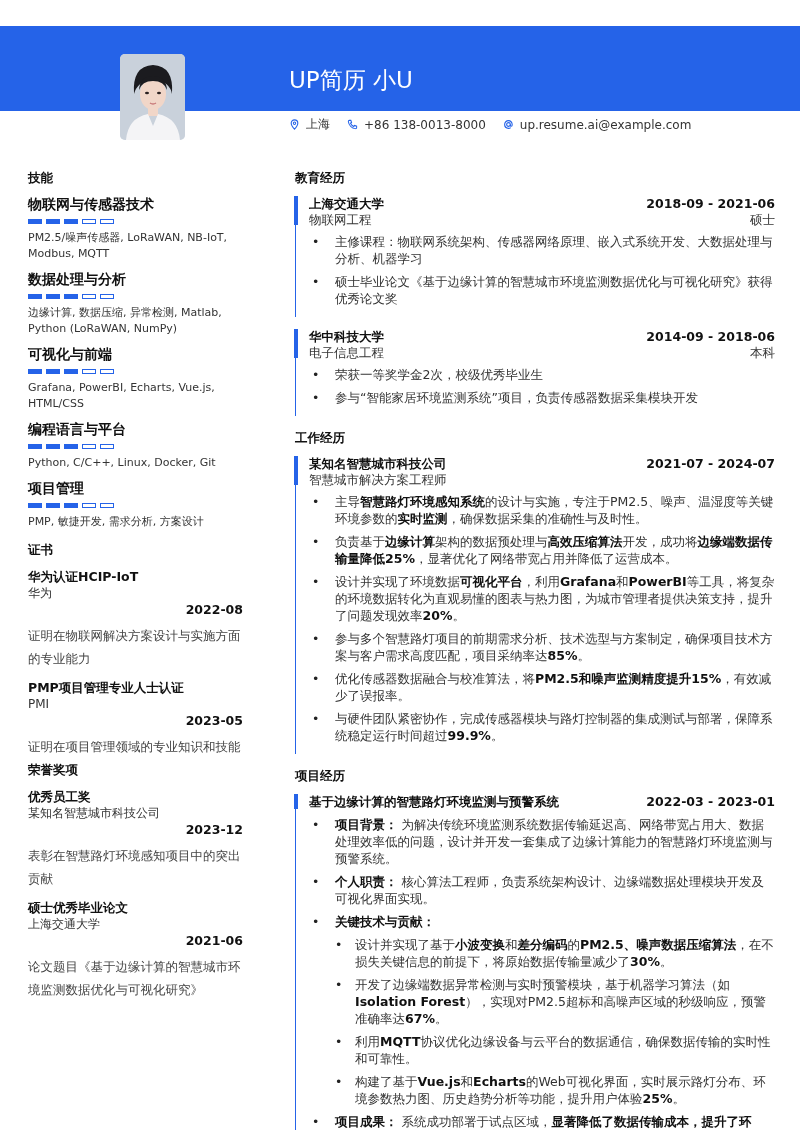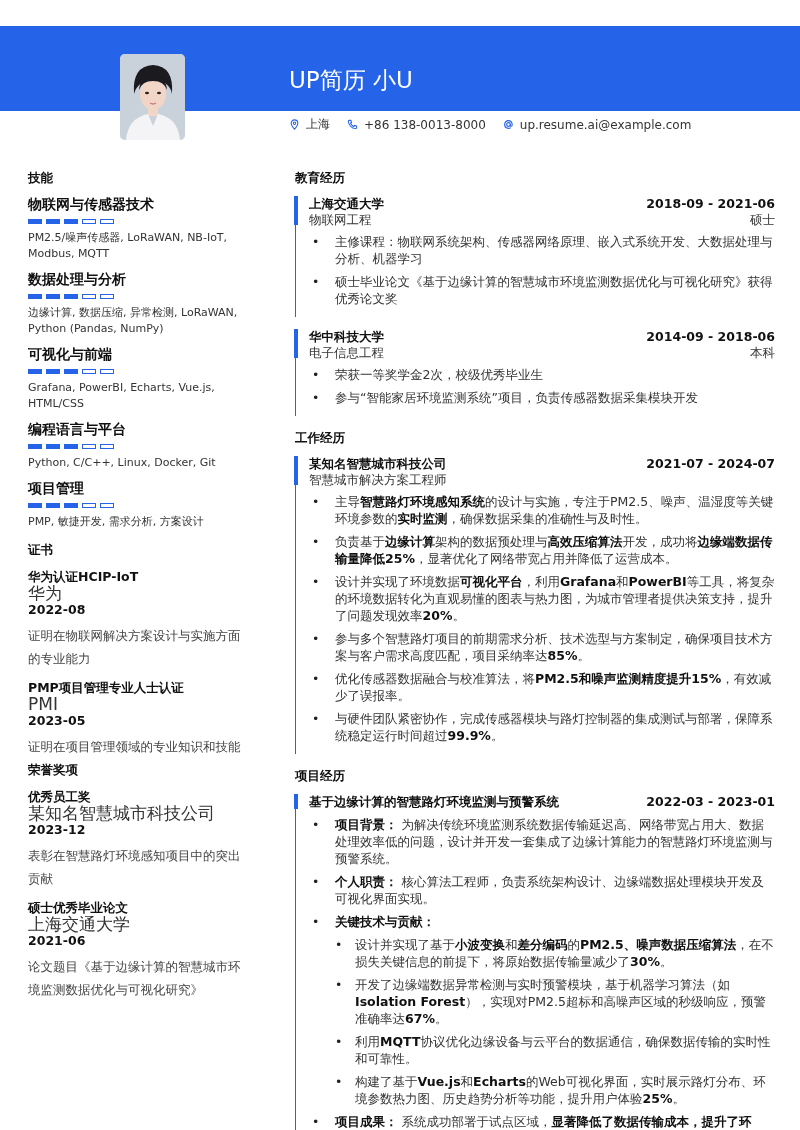--- a/index.html
+++ b/index.html
@@ -23,22 +23,22 @@
   .sec-title { font-size: 12.5px; font-weight: 700; color: #111; }
   .skill { margin-top: 9px; }
   .skill-name { font-size: 14px; font-weight: 700; color: #111; line-height: 16px; }
   .bars { display: flex; margin-top: 7px; margin-bottom: 6px; }
   .bar { width: 14px; height: 5px; margin-right: 4px; border: 1px solid #2563e8; }
   .bar.on { background: #2563e8; }
   .skill-desc { font-size: 11px; color: #333; line-height: 16px; }
 
   .cert { margin-top: 9px; }
   .cert-name { font-size: 12.5px; font-weight: 700; color: #111; line-height: 17px; }
-  .cert-org { font-size: 17px; color: #333; line-height: 16px; }
-  .cert-date { font-size: 12.5px; font-weight: 700; color: #111; line-height: 18px; }
+  .cert-org { font-size: 12px; color: #333; line-height: 16px; }
+  .cert-date { font-size: 12.5px; font-weight: 700; color: #111; line-height: 18px; text-align: right; }
   .cert-desc { font-size: 12.5px; color: #444; line-height: 23px; margin-top: 5px; }
 
   
   .right { position: absolute; left: 295px; top: 170px; width: 480px; }
   .r-sec-title { font-size: 12.5px; font-weight: 700; color: #111; margin-bottom: 9px; }
   .entry { position: relative; padding-left: 13px; border-left: 1px solid #2563e8; margin-bottom: 12px; }
   .entry::before { content: ""; position: absolute; left: -2px; top: 0; width: 4px; height: 29px; background: #2563e8; }
   .e-head { display: flex; justify-content: space-between; font-size: 12.5px; line-height: 16px; }
   .e-title { font-weight: 700; color: #111; }
   .e-date { font-weight: 700; color: #111; }
@@ -120,21 +120,21 @@
       </div>
       <div class="skill">
         <div class="skill-name">数据处理与分析</div>
         <div class="bars">
           <span class="bar on"></span>
           <span class="bar on"></span>
           <span class="bar on"></span>
           <span class="bar"></span>
           <span class="bar"></span>
         </div>
-        <div class="skill-desc">边缘计算, 数据压缩, 异常检测, LoRaWAN, Python (Pandas, NumPy)</div>
+        <div class="skill-desc">边缘计算, 数据压缩, 异常检测, Matlab, Python (LoRaWAN, NumPy)</div>
       </div>
       <div class="skill">
         <div class="skill-name">可视化与前端</div>
         <div class="bars">
           <span class="bar on"></span>
           <span class="bar on"></span>
           <span class="bar on"></span>
           <span class="bar"></span>
           <span class="bar"></span>
         </div>

